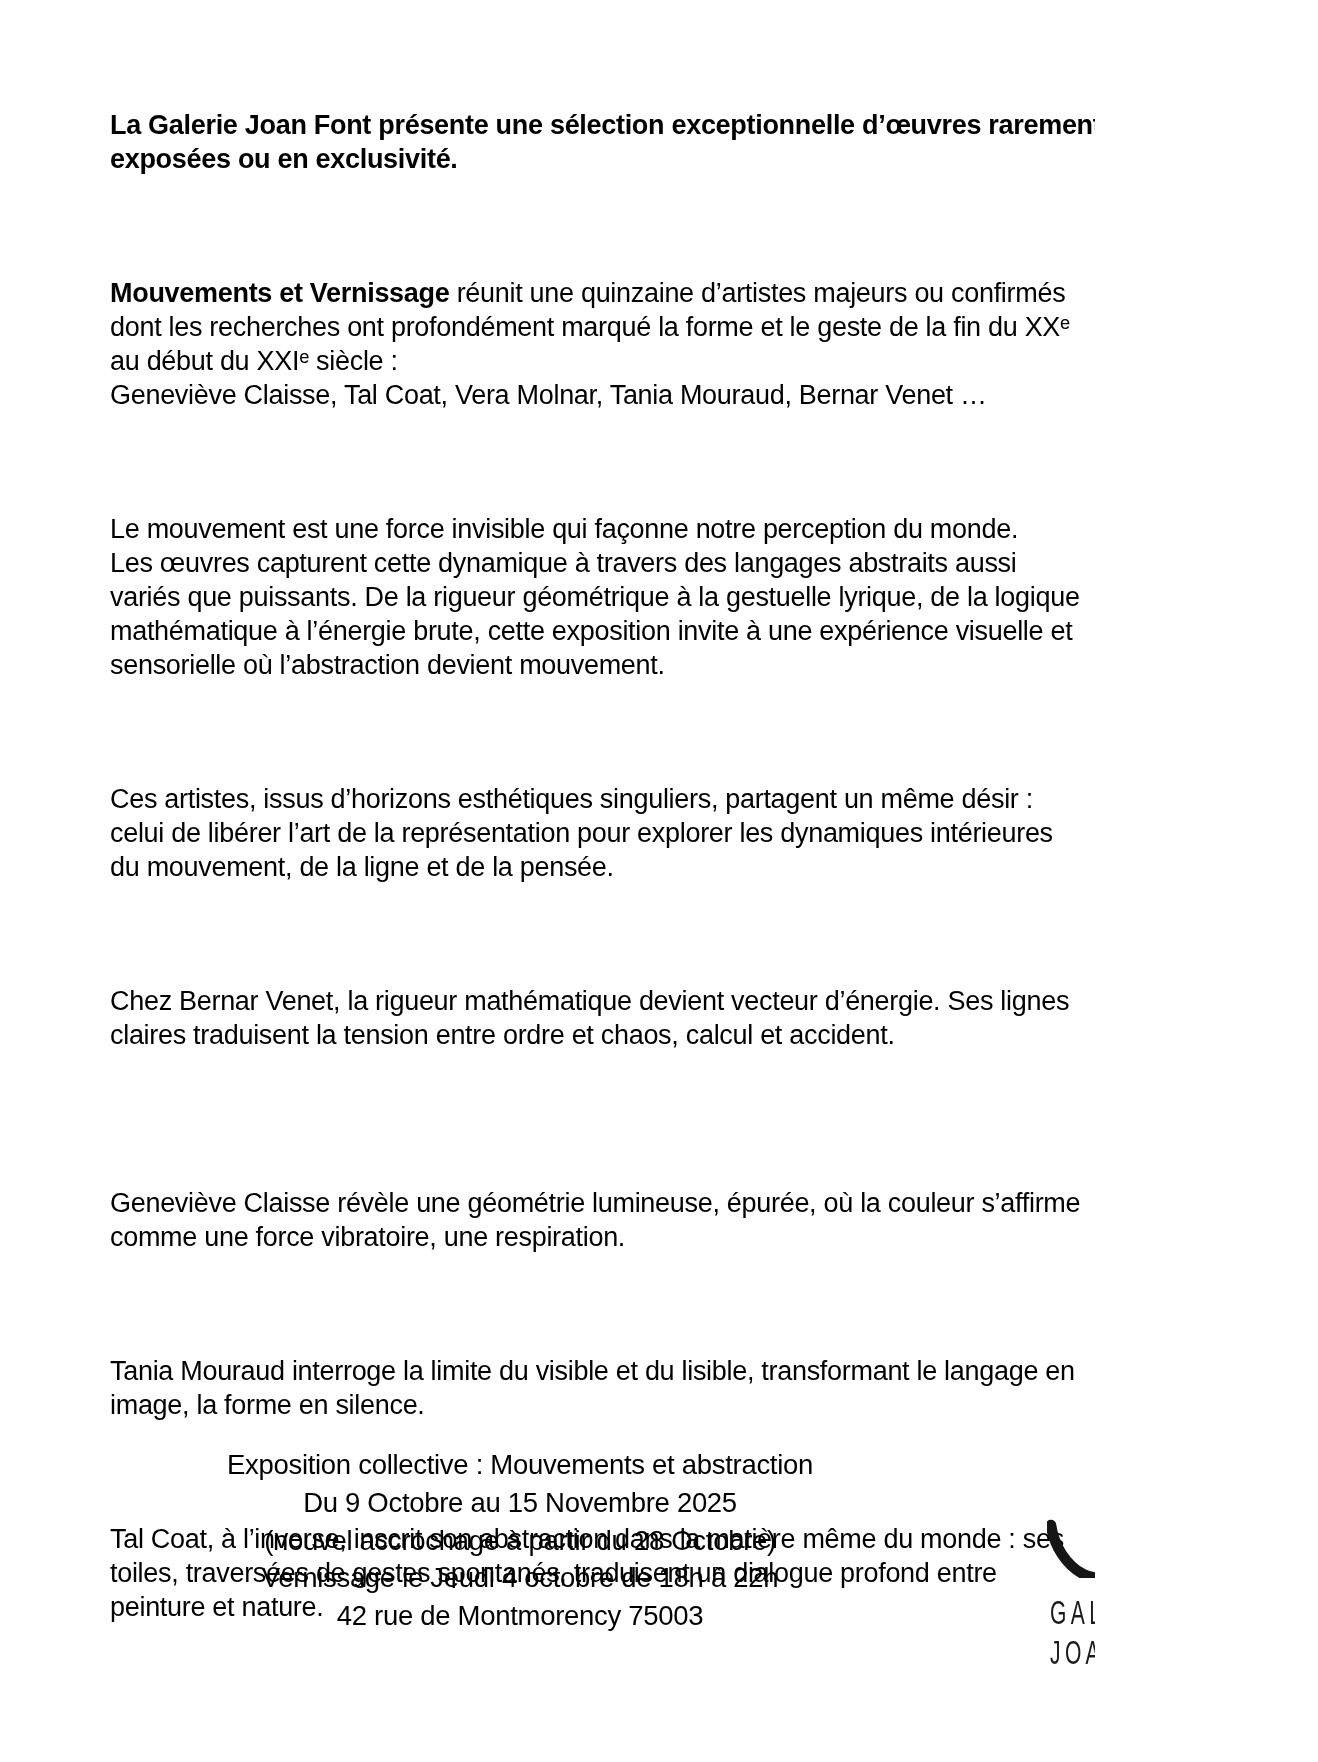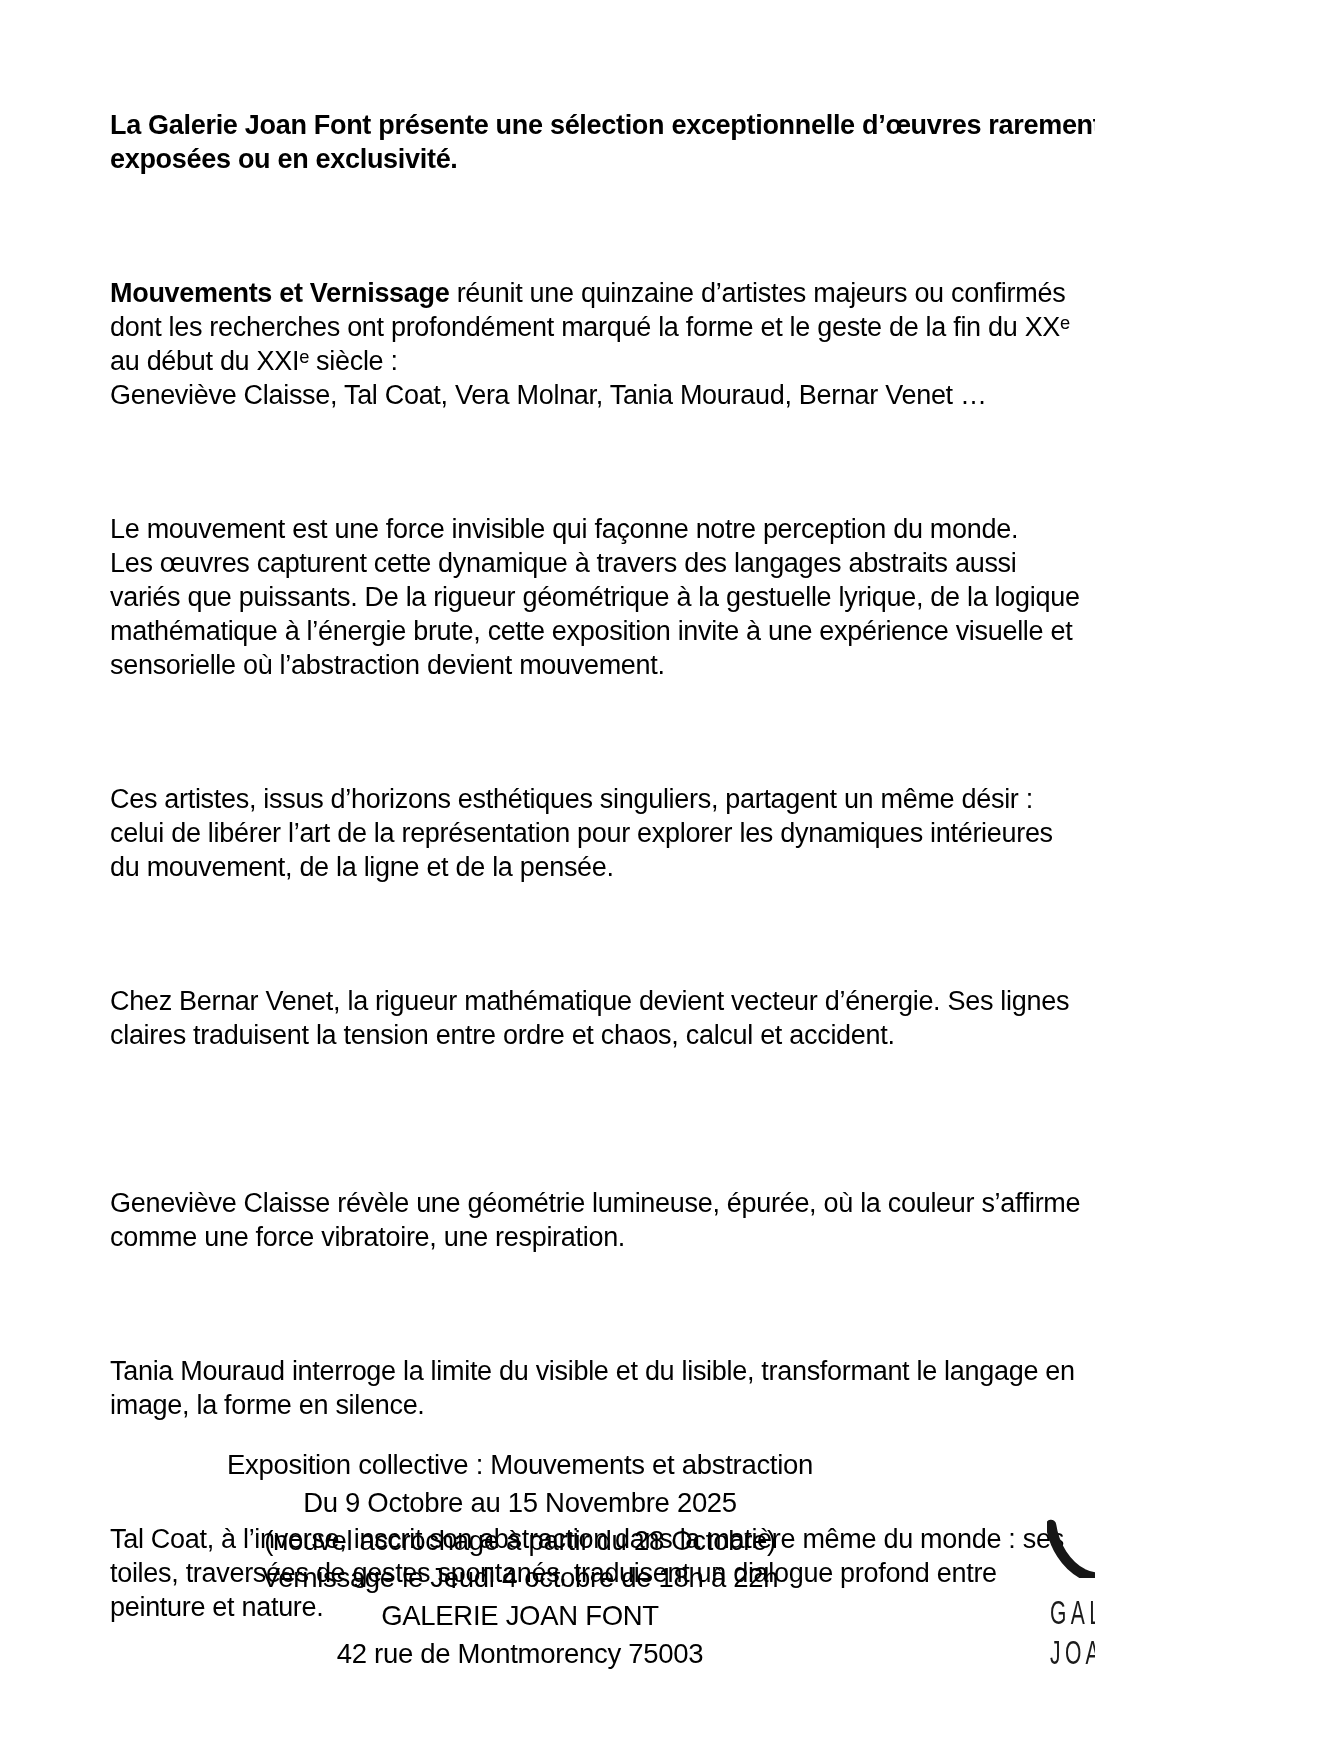--- a/index.html
+++ b/index.html
@@ -108,21 +108,20 @@
 peinture et nature.</p>
 
     
   </div>
 
   <div class="details">
     <div class="detail-line">Exposition collective : Mouvements et abstraction</div>
     <div class="detail-line">Du 9 Octobre au 15 Novembre 2025</div>
     <div class="detail-line">(nouvel accrochage à partir du 28 Octobre)</div>
     <div class="detail-line">Vernissage le Jeudi 4 octobre de 18h à 22h</div>
-    <div class="detail-line">GALERIE JOAN FONT</div>
     <div class="detail-line">42 rue de Montmorency 75003</div>
   </div>
 
   <div class="logo">
     <svg viewBox="0 0 130 152" xmlns="http://www.w3.org/2000/svg" fill="none" stroke="#161616" stroke-width="10.5" stroke-linecap="round" stroke-linejoin="round">
       <path d="M 4 99 C 7 120, 19 139, 36 148 C 52 156, 68 150, 68 137 L 68 10 C 68 4, 80 2, 91 5 C 109 10, 121 28, 123 50"></path>
       <path d="M 80 79 L 126 79"></path>
     </svg>
     <div class="logo-name">GALERIE</div>
     <div class="logo-name">JOAN FONT</div>

